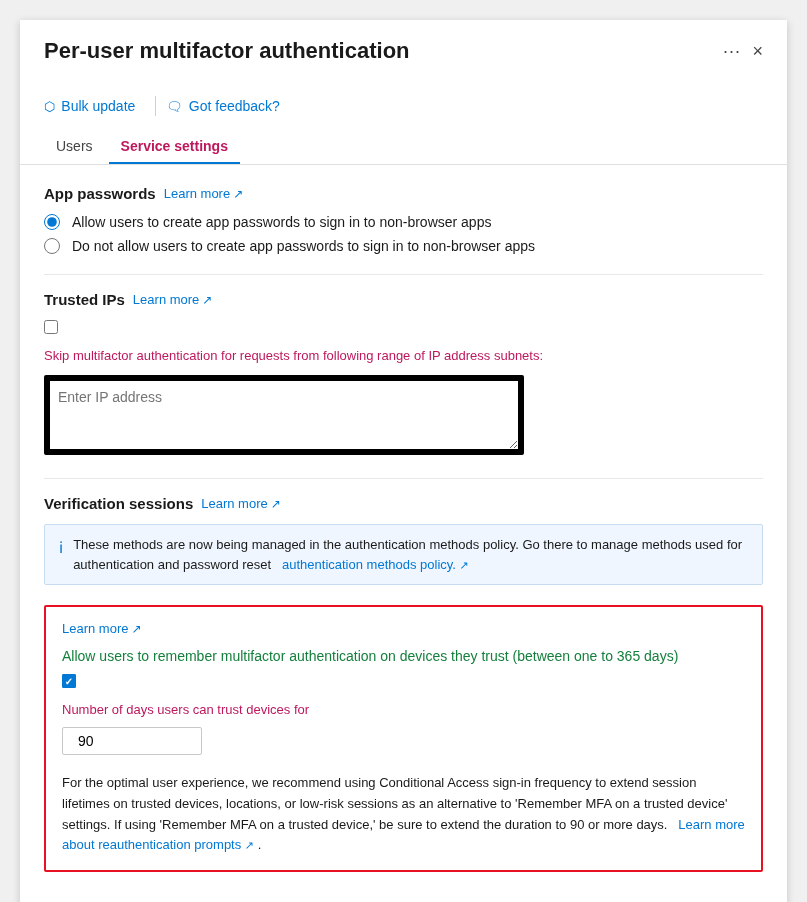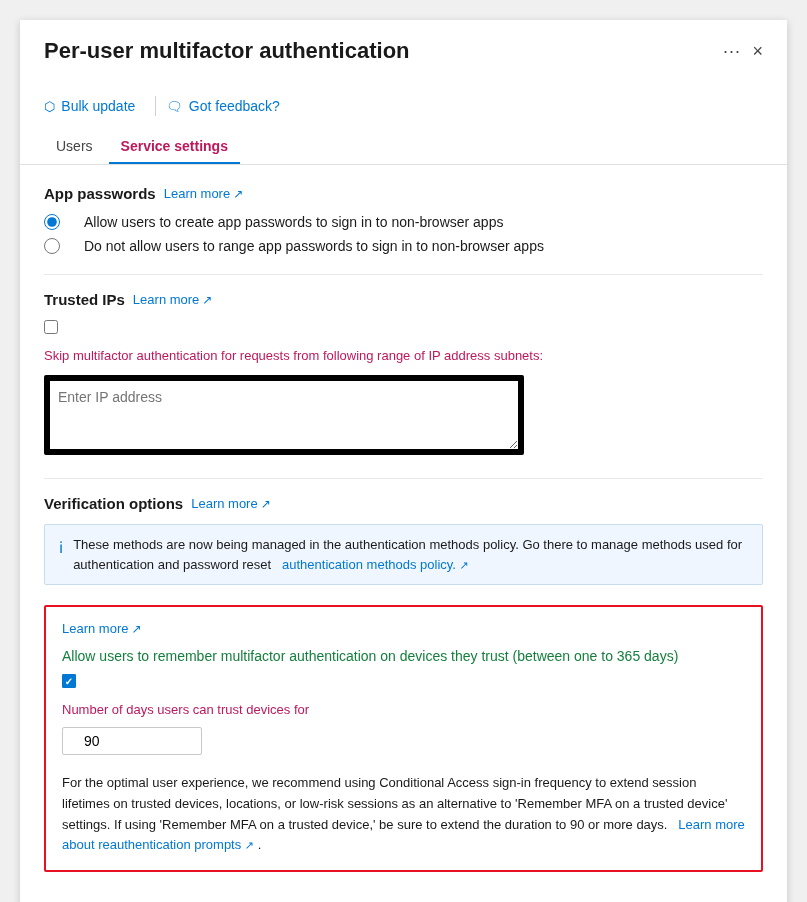--- a/index.html
+++ b/index.html
@@ -117,21 +117,21 @@
       cursor: pointer;
       display: inline-flex;
       align-items: center;
       gap: 3px;
       text-decoration: none;
     }
     .radio-group { display: flex; flex-direction: column; gap: 8px; }
     .radio-item {
       display: flex;
       align-items: center;
-      gap: 24px;
+      gap: 12px;
       font-size: 14px;
       color: #1a1a1a;
       cursor: pointer;
     }
     .radio-input {
       width: 16px;
       height: 16px;
       accent-color: #0078d4;
       cursor: pointer;
     }
@@ -196,21 +196,21 @@
     .highlighted-section {
       border: 2px solid #e81123;
       border-radius: 2px;
       padding: 14px 16px;
       margin-bottom: 20px;
     }
     .days-input {
       width: 140px;
       border: 1px solid #c8c8c8;
       border-radius: 2px;
-      padding: 5px 21px;
+      padding: 5px 15px;
       font-size: 14px;
       margin-top: 6px;
       margin-bottom: 10px;
       font-family: inherit;
     }
     .note-text {
       font-size: 13px;
       color: #1a1a1a;
       line-height: 1.6;
       margin-top: 8px;
@@ -289,21 +289,21 @@
           <span style="font-size:12px;">↗</span>
         </a>
       </div>
       <div class="radio-group">
         <label class="radio-item">
           <input type="radio" name="app_passwords" class="radio-input" checked="" style="">
           <span>Allow users to create app passwords to sign in to non-browser apps</span>
         </label>
         <label class="radio-item">
           <input type="radio" name="app_passwords" class="radio-input" style="">
-          <span>Do not allow users to range app passwords to sign in to non-browser apps</span>
+          <span>Do not allow users to create app passwords to sign in to non-browser apps</span>
         </label>
       </div>
     </div>
 
     <hr class="section-divider">
 
     <div class="section">
       <div class="section-title">
         <span>Trusted IPs</span>
         <a class="learn-more">
@@ -317,21 +317,21 @@
       <div style="margin-top:14px;">
         <div class="section-label">Skip multifactor authentication for requests from following range of IP address subnets:</div>
         <textarea class="ip-textarea" placeholder="Enter IP address" style=""></textarea>
       </div>
     </div>
 
     <hr class="section-divider">
 
     <div class="section">
       <div class="section-title">
-        <span>Verification options</span>
+        <span>Verification sessions</span>
         <a class="learn-more">
           <span>Learn more</span>
           <span style="font-size:12px;">↗</span>
         </a>
       </div>
       <div class="info-box">
         <span class="info-icon">ℹ</span>
         <span class="info-text">
           <span>These methods are now being managed in the authentication methods policy. Go there to manage methods used for authentication and password reset</span>
           &nbsp;<a class="info-link">

